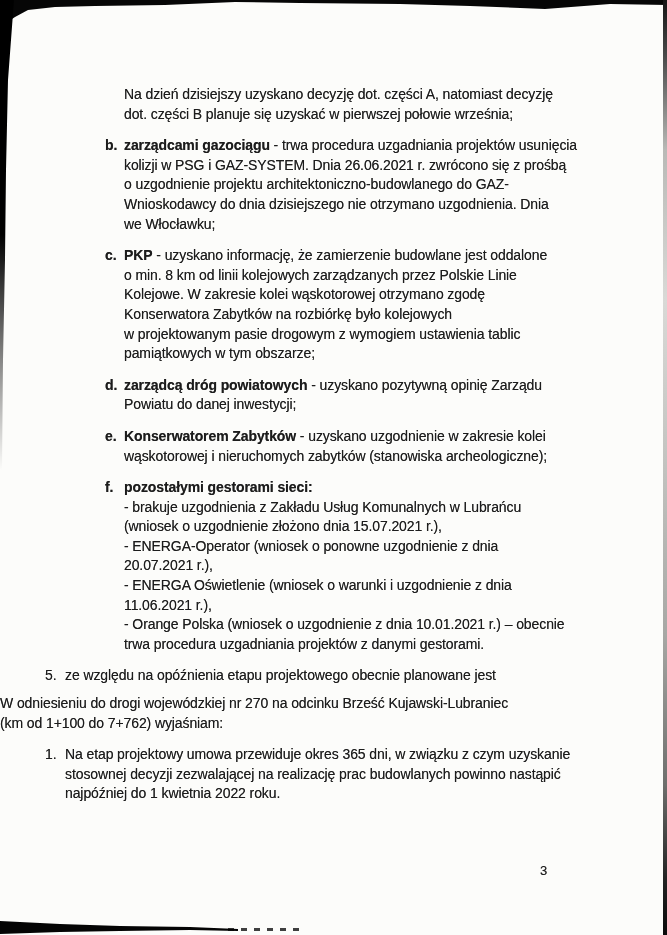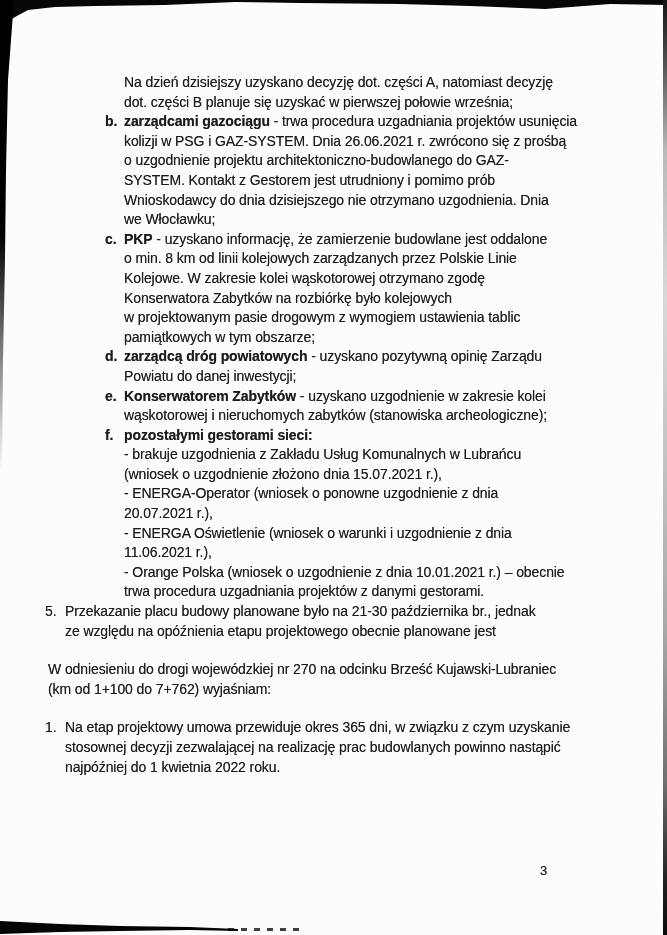--- a/index.html
+++ b/index.html
@@ -32,24 +32,24 @@
   .art-right{
     position:absolute;right:0;top:0;width:4px;height:935px;
     background:linear-gradient(to bottom,#151515 0%,#4a4a4a 6%,#b9b9b6 16%,#d9d9d6 32%,#c2c2bf 50%,#a7a7a4 68%,#6e6e6c 84%,#232323 94%,#0a0a0a 100%);
   }
   
   .doc{
     position:absolute;left:0;top:73px;width:667px;
     font-size:14px;line-height:19.6px;letter-spacing:-0.1px;
     text-shadow:0 0 .4px rgba(10,10,10,.6);
   }
-  .block{display:flex;align-items:flex-start;}
+  .block{display:flex;align-items:flex-start;margin-top:12px;}
   .block.lettered{padding-left:105px;}
   .block.numbered{padding-left:45px;}
-  .block.paragraph{padding-left:48px;margin:19px 0;}
+  .block.paragraph{margin:8px 0;}
   .marker{flex:0 0 auto;}
   .lettered .marker{width:19px;font-weight:700;}
   .numbered .marker{width:20px;}
   .body{flex:1 1 auto;min-width:0;}
   .line{white-space:nowrap;}
   .line b{font-weight:700;}
   .page-number{
     position:absolute;left:540px;top:863px;
     font-size:13px;color:#222;
     text-shadow:0 0 .4px rgba(10,10,10,.6);
@@ -66,21 +66,20 @@
           <div class="line">Na dzień dzisiejszy uzyskano decyzję dot. części A, natomiast decyzję</div>
           <div class="line">dot. części B planuje się uzyskać w pierwszej połowie września;</div>
         </div>
       </div>
       <div class="block lettered">
         <div class="marker">b.</div>
         <div class="body">
           <div class="line"><b>zarządcami gazociągu</b> - trwa procedura uzgadniania projektów usunięcia</div>
           <div class="line">kolizji w PSG i GAZ-SYSTEM. Dnia 26.06.2021 r. zwrócono się z prośbą</div>
           <div class="line">o uzgodnienie projektu architektoniczno-budowlanego do GAZ-</div>
-          <div class="line">SYSTEM. Kontakt z Gestorem jest utrudniony i pomimo prób</div>
           <div class="line">Wnioskodawcy do dnia dzisiejszego nie otrzymano uzgodnienia. Dnia</div>
           <div class="line">we Włocławku;</div>
         </div>
       </div>
       <div class="block lettered">
         <div class="marker">c.</div>
         <div class="body">
           <div class="line"><b>PKP</b> - uzyskano informację, że zamierzenie budowlane jest oddalone</div>
           <div class="line">o min. 8 km od linii kolejowych zarządzanych przez Polskie Linie</div>
           <div class="line">Kolejowe. W zakresie kolei wąskotorowej otrzymano zgodę</div>
@@ -113,21 +112,20 @@
           <div class="line">20.07.2021 r.),</div>
           <div class="line">- ENERGA Oświetlenie (wniosek o warunki i uzgodnienie z dnia</div>
           <div class="line">11.06.2021 r.),</div>
           <div class="line">- Orange Polska (wniosek o uzgodnienie z dnia 10.01.2021 r.) – obecnie</div>
           <div class="line">trwa procedura uzgadniania projektów z danymi gestorami.</div>
         </div>
       </div>
       <div class="block numbered">
         <div class="marker">5.</div>
         <div class="body">
-          <div class="line">Przekazanie placu budowy planowane było na 21-30 października br., jednak</div>
           <div class="line">ze względu na opóźnienia etapu projektowego obecnie planowane jest</div>
         </div>
       </div>
       <div class="block paragraph">
         <div class="body">
           <div class="line">W odniesieniu do drogi wojewódzkiej nr 270 na odcinku Brześć Kujawski-Lubraniec</div>
           <div class="line">(km od 1+100 do 7+762) wyjaśniam:</div>
         </div>
       </div>
       <div class="block numbered">

